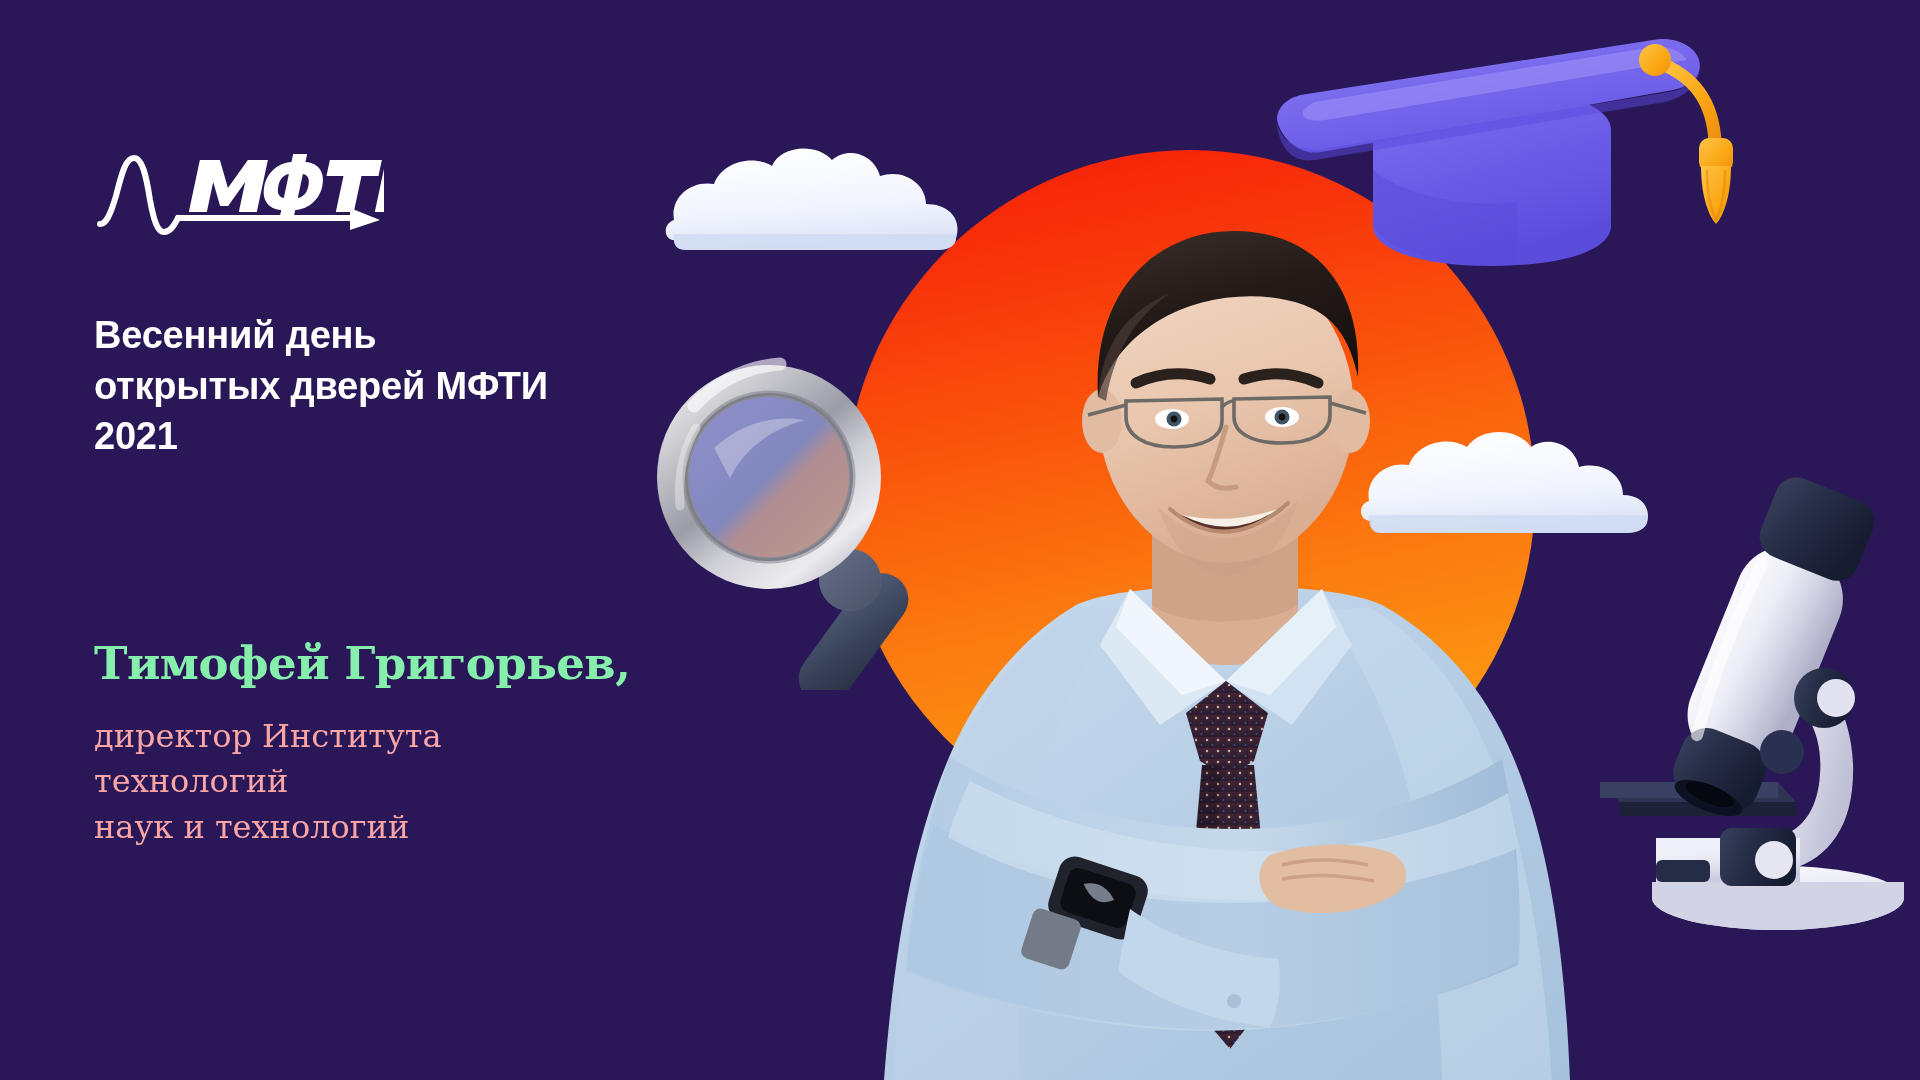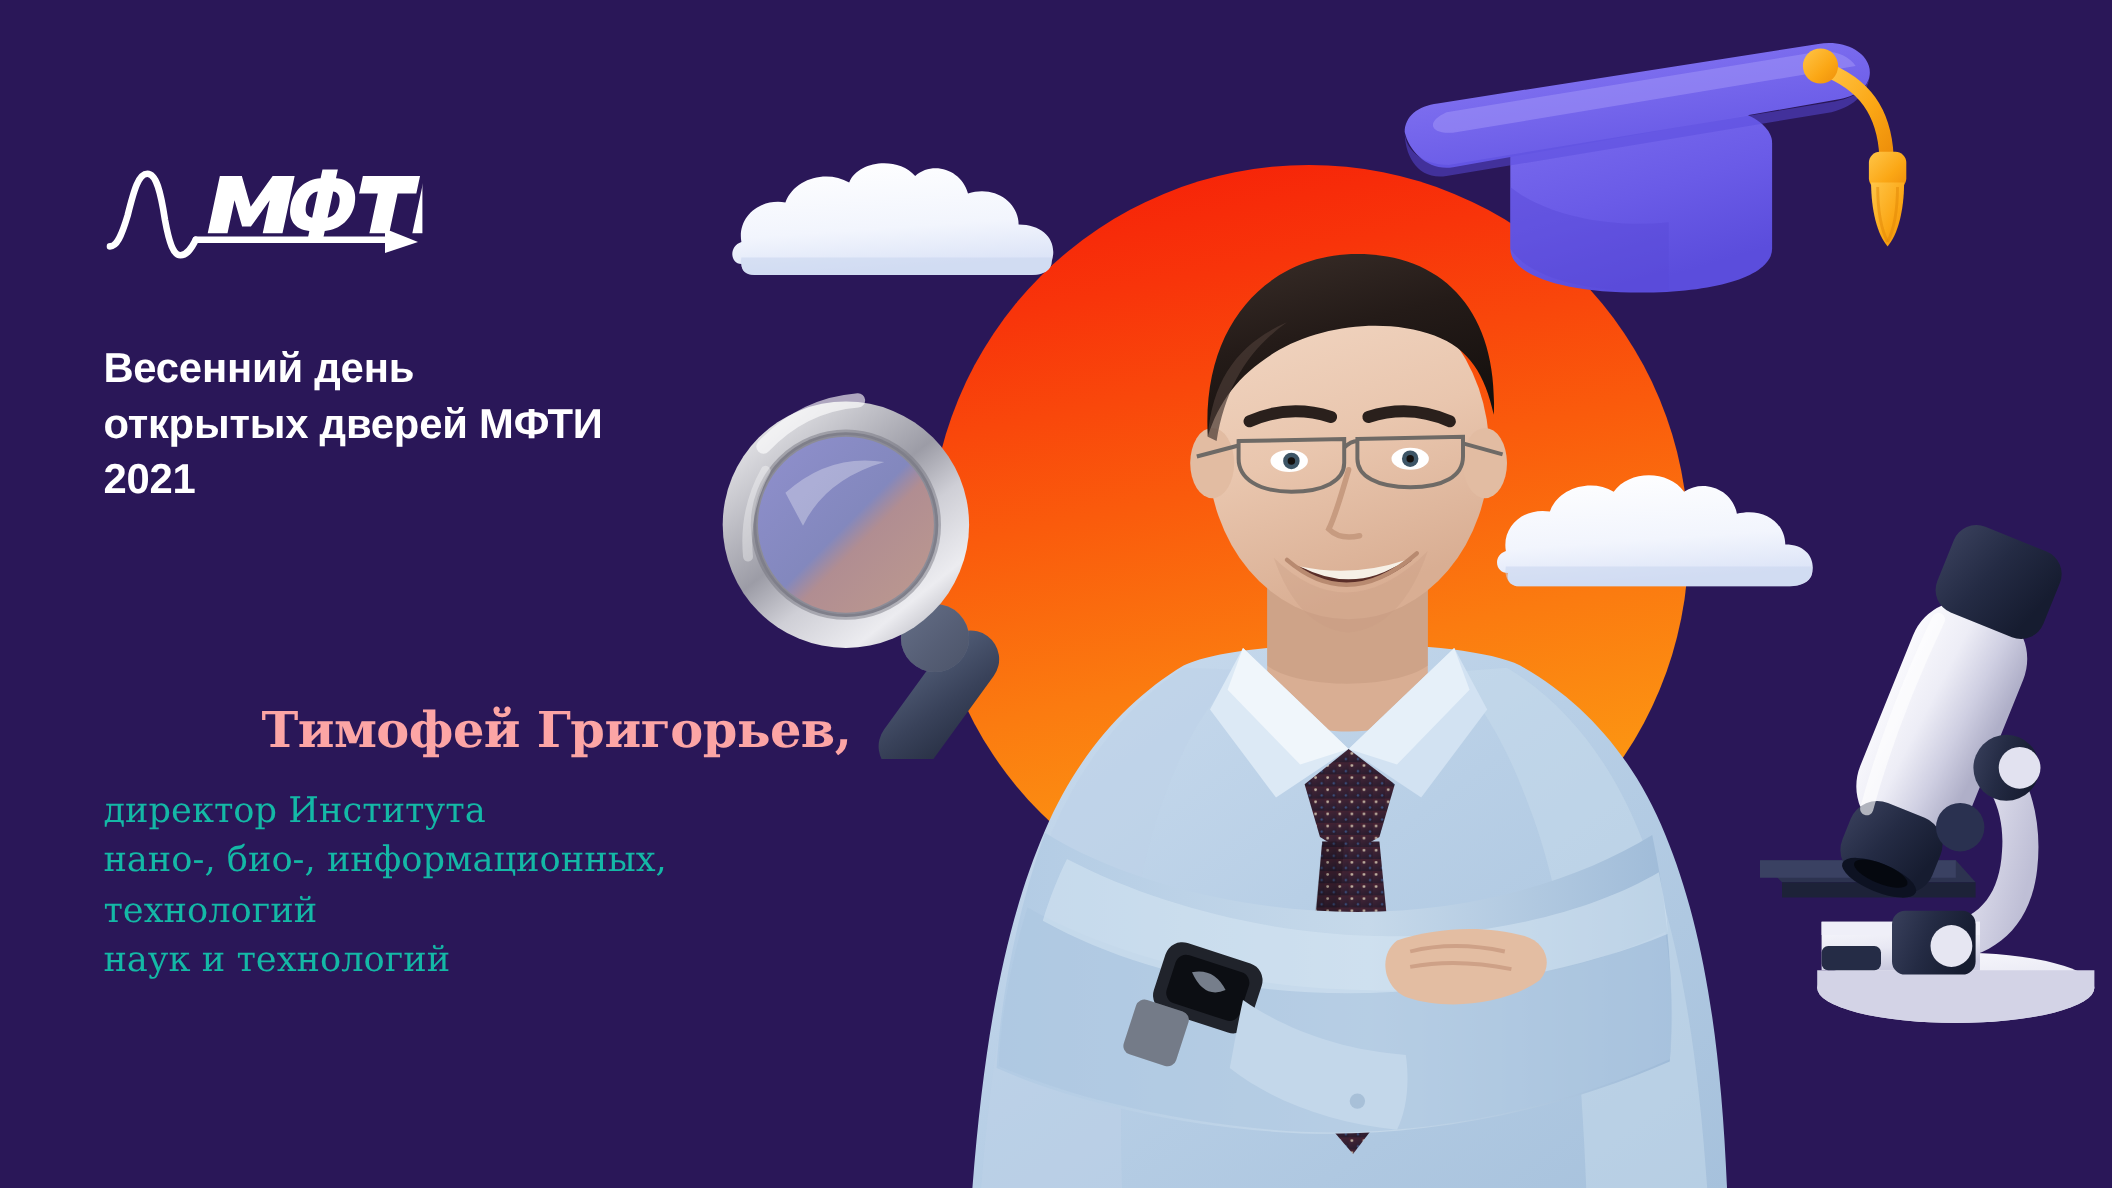--- a/index.html
+++ b/index.html
@@ -21,27 +21,27 @@
 
   .event-title {
     position:absolute; left:0; top:282px; width:640px;
     color:#FFFFFF; font-size:38px; font-weight:bold; line-height:1.33;
     letter-spacing:-0.2px;
   }
   .event-title div { white-space:nowrap; }
 
   .speaker-name {
     position:absolute; left:0; top:610px; width:680px;
-    color:#fca5a5; font-size:45px; font-weight:bold; line-height:1.15;
+    color:#86efac; font-size:45px; font-weight:bold; line-height:1.15;
     font-family:"DejaVu Serif", "Liberation Serif", serif;
-    white-space:nowrap; letter-spacing:-0.5px;text-align:right;
+    white-space:nowrap; letter-spacing:-0.5px;
   }
   .speaker-role {
     position:absolute; left:0; top:686px; width:700px;
-    color:#14b8a6; font-size:32px; font-weight:normal; line-height:1.42;
+    color:#fca5a5; font-size:32px; font-weight:normal; line-height:1.42;
     font-family:"DejaVu Serif", "Liberation Serif", serif;
   }
   .speaker-role div { white-space:nowrap; }
 
   
   .scene { position:absolute; left:0; top:0; width:1920px; height:1080px; z-index:10; }
 
   .sun-circle {
     position:absolute; left:845px; top:150px; width:690px; height:690px;
     border-radius:50%;
@@ -394,20 +394,19 @@
     <div class="event-title">
       <div>Весенний день</div>
       <div>открытых дверей МФТИ</div>
       <div>2021</div>
     </div>
 
     <div class="speaker-name">Тимофей Григорьев,</div>
 
     <div class="speaker-role">
       <div>директор Института</div>
-      <div>нано-, био-, информационных,</div>
       <div>технологий</div>
       <div>наук и технологий</div>
     </div>
 
   </div>
 
 </div>
 
 </body></html>

